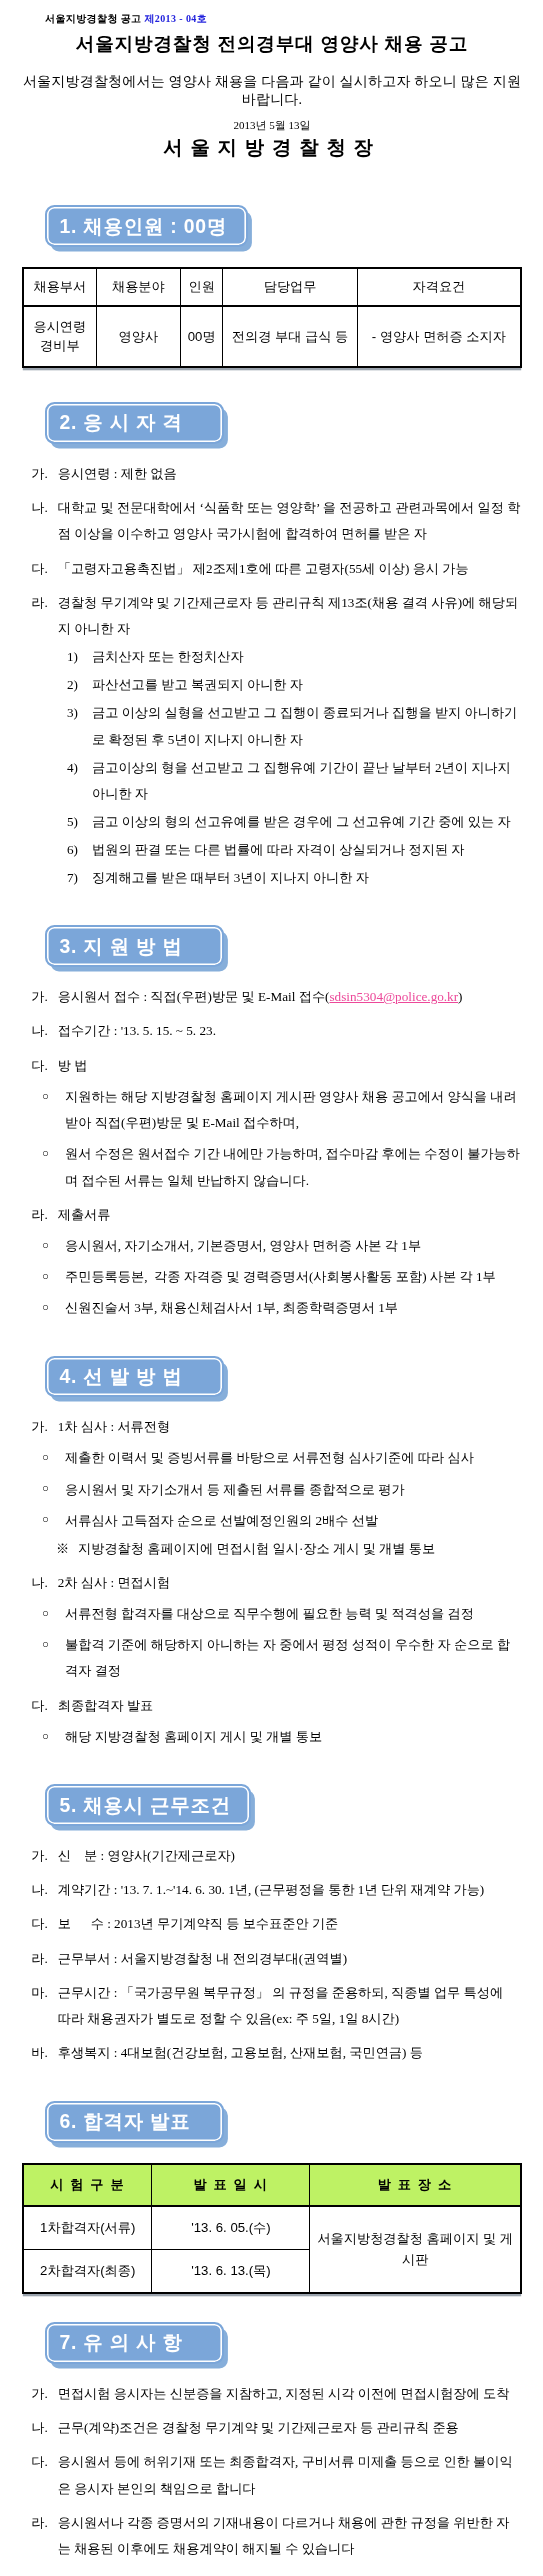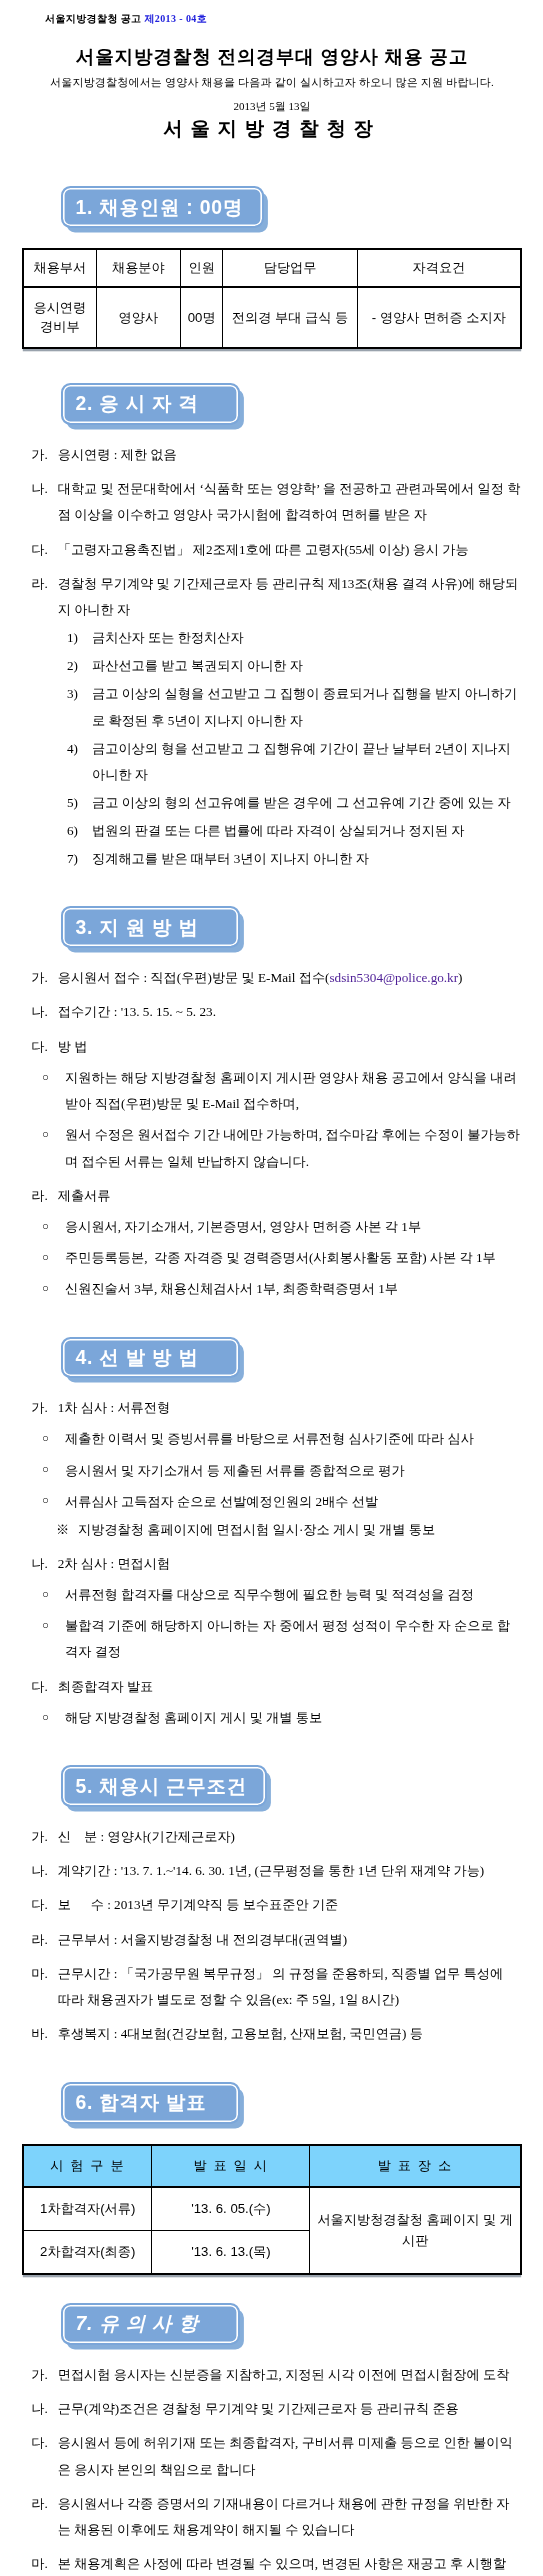--- a/index.html
+++ b/index.html
@@ -2,62 +2,62 @@
 <html lang="ko" style="font-size:12.4px"><head>
 <meta charset="utf-8">
 <style>
   html,body{margin:0;padding:0;background:#ffffff;}
   body{width:544px;font-family:"Liberation Serif","DejaVu Serif",serif;color:#000;}
   .page{width:544px;min-height:2576px;box-sizing:border-box;padding:12.4px 22px 31px 22px;}
 
   
   .notice-line{font-size:10px;font-weight:bold;padding-left:23px;letter-spacing:0.4px;}
   .notice-no{color:#2222dd;}
-  .doc-title{margin-top:18px;text-align:center;font-family:"Liberation Sans","DejaVu Sans",sans-serif;
+  .doc-title{margin-top:5px;text-align:center;font-family:"Liberation Sans","DejaVu Sans",sans-serif;
              font-weight:bold;font-size:18.6px;letter-spacing:0.8px;}
-  .doc-subtitle{margin-top:5px;text-align:center;font-size:11px;letter-spacing:0.2px;}
+  .doc-subtitle{margin-top:16px;text-align:center;font-size:14px;letter-spacing:0.2px;}
   .doc-date{margin-top:9px;text-align:center;font-size:11px;}
   .doc-signer{margin-top:1px;text-align:center;font-size:19.4px;font-weight:bold;letter-spacing:7.8px;}
 
   
-  .badge{position:relative;display:inline-block;margin-left:39px;
+  .badge{position:relative;display:inline-block;margin-left:23px;
          background:#7ba6d9;border:2.3px solid #7ba6d9;border-radius:9.3px;
          padding:5.4px 18.6px 5.4px 12.4px;min-width:144px;box-sizing:content-box;
          box-shadow: inset 0 0 0 1.6px #ffffff, 4.7px 5.4px 0 -0.8px #86aeda;
          color:#ffffff;font-family:"Liberation Sans","DejaVu Sans",sans-serif;
          font-weight:bold;font-size:19.4px;letter-spacing:0.8px;white-space:pre;}
   .sec{margin-top:34px;}
 
   
   .list{margin-top:17px;font-size:13.2px;line-height:2.0;}
   .li1,.li2,.li3,.note{display:flex;align-items:flex-start;}
   .li1{padding-left:9.3px;margin-top:7.8px;}
   .li1 .m{flex:none;width:26.4px;}
   .li2{padding-left:20px;margin-top:4.7px;}
   .li2 .m{flex:none;width:23px;font-size:11.7px;padding-top:0.8px;}
   .li3{padding-left:45px;margin-top:1.6px;}
   .li3 .m{flex:none;width:25px;}
   .note{padding-left:34px;margin-top:1.6px;}
   .note .m{flex:none;width:22px;}
   .t{white-space:pre-wrap;}
-  .email{color:#4c1d95;cursor:pointer;text-align:right;}
+  .email{color:#ec4899;text-decoration:underline;cursor:pointer;text-align:right;}
 
   
   .tbl{border-collapse:collapse;margin:20px auto 0 auto;
        font-family:"Liberation Sans","DejaVu Sans",sans-serif;font-size:13.2px;
        box-shadow:0 3.1px 0 -0.8px #9aa3ad;}
   .tbl th,.tbl td{border:1.6px solid #000;text-align:center;padding:3.1px 4.7px;}
   .tbl{border:2.3px solid #000;}
   .tbl th{font-weight:normal;height:29.5px;border-bottom:2.3px solid #000;}
   .tbl-recruit td{height:53px;line-height:1.5;}
   .c-dept{width:68px;} .c-field{width:81px;} .c-num{width:34px;}
   .c-duty{width:137px;} .c-qual{width:169px;}
 
   
-  .tbl-pass th{background:#7dd3fc;height:34px;letter-spacing:1.6px;}
+  .tbl-pass th{background:#bef264;height:34px;letter-spacing:1.6px;font-weight:bold;}
   .tbl-pass td{height:36px;}
   .p-c1{width:124px;} .p-c2{width:155px;} .p-c3{width:211px;text-align:left;padding-left:9.3px;line-height:1.6;}
 </style>
 </head>
 <body>
 
 <div class="page">
 
   <div class="notice-line"><span>서울지방경찰청 공고 </span><span class="notice-no">제2013 - 04호</span></div>
   <div class="doc-title">서울지방경찰청 전의경부대 영양사 채용 공고</div>
@@ -258,21 +258,21 @@
       <td>'13. 6. 05.(수)</td>
       <td class="p-c3" rowspan="2">서울지방청경찰청  홈페이지 및  게시판</td>
     </tr>
     <tr>
       <td>2차합격자(최종)</td>
       <td>'13. 6. 13.(목)</td>
     </tr>
   </tbody>
     </table>
 
-  <div class="sec" style="margin-top:28px;font-style:italic;"><span class="badge">7. 유 의 사 항</span></div>
+  <div class="sec" style="margin-top:28px;"><span class="badge">7. 유 의 사 항</span></div>
   <div class="list">
     <div class="li1">
         <span class="m">가.</span>
         <span class="t">면접시험 응시자는 신분증을 지참하고, 지정된 시각 이전에 면접시험장에 도착</span>
       </div>
     <div class="li1">
         <span class="m">나.</span>
         <span class="t">근무(계약)조건은 경찰청 무기계약 및 기간제근로자 등 관리규칙 준용</span>
       </div>
     <div class="li1">

